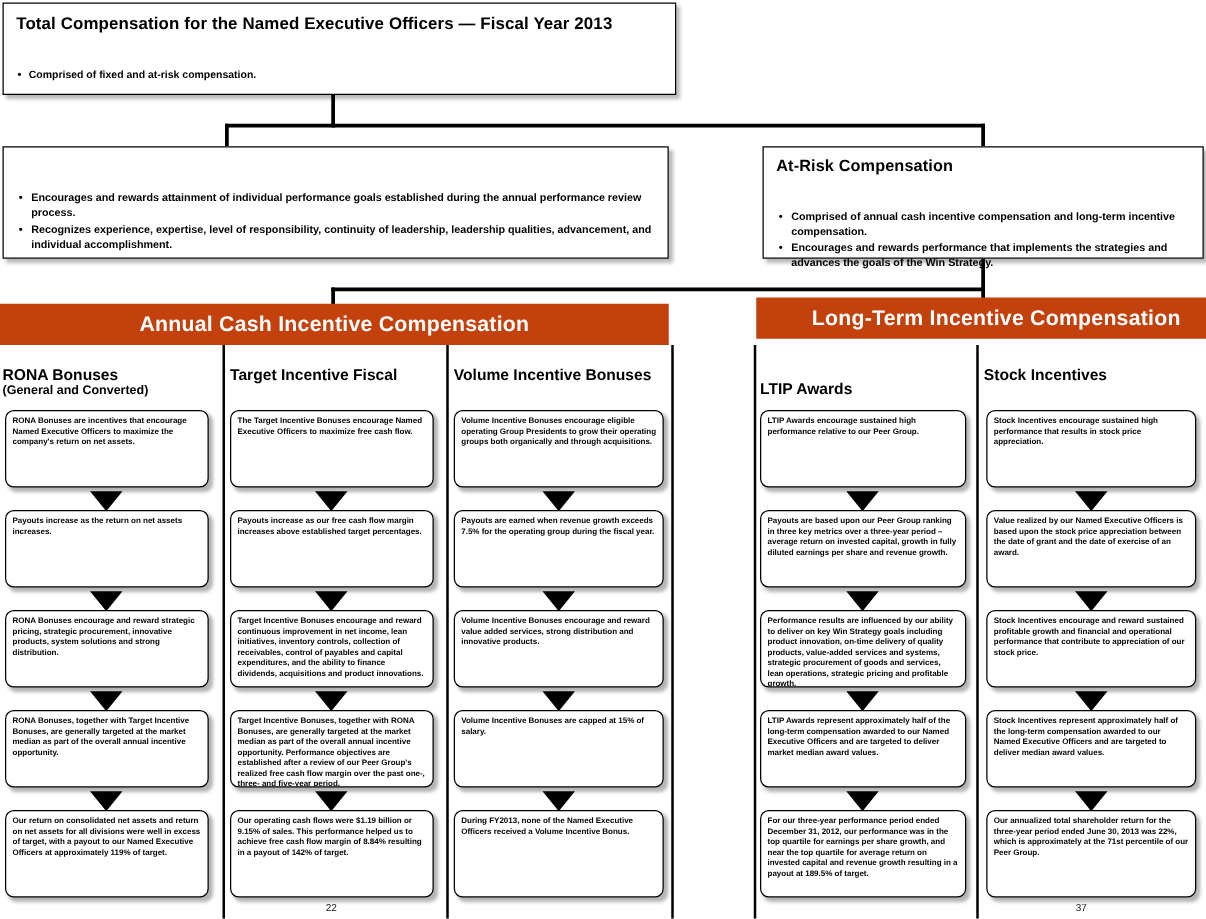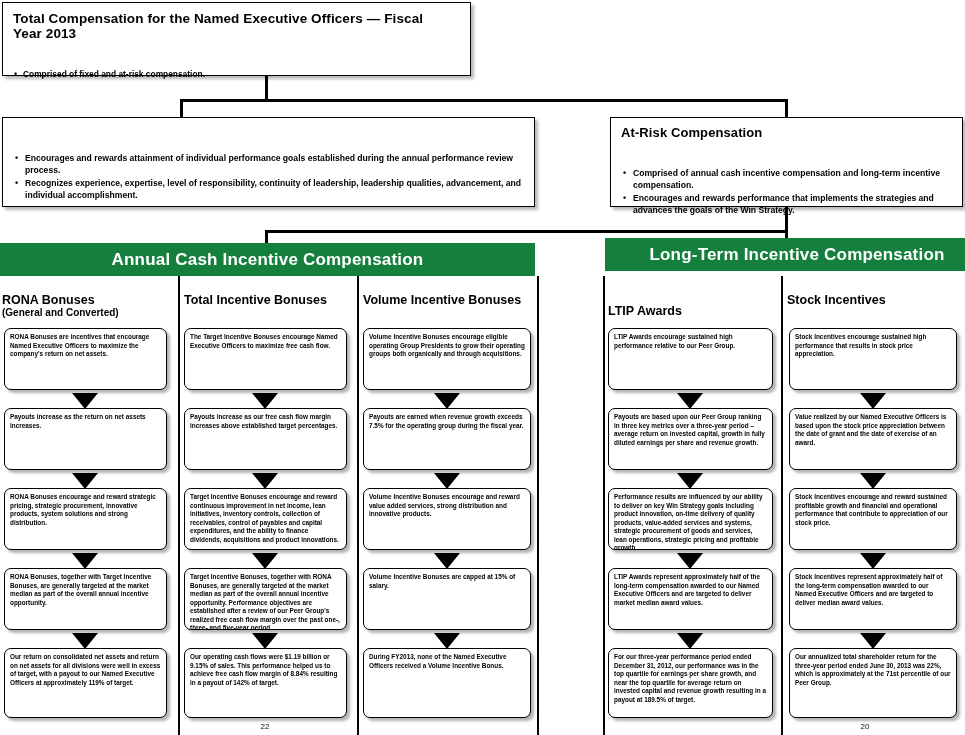--- a/index.html
+++ b/index.html
@@ -39,36 +39,36 @@
   }
   ul.bullets li::before {
     content: "\2022";
     position: absolute;
     left: 2px;
     top: -1px;
     font-size: 9px;
   }
 
   
-  #top-box { left: 2px; top: 2px; width: 469px; height: 74px; padding: 8px 24px 0 10px; }
+  #top-box { left: 2px; top: 2px; width: 539px; height: 74px; padding: 8px 24px 0 10px; }
   #top-box .box-title { font-size: 13.5px; }
   #top-box ul.bullets li { font-size: 8.4px; padding-left: 10px; }
   #top-box ul.bullets li::before { left: 1px; }
 
   
   #fixed-box { left: 2px; top: 117px; width: 533px; height: 90px; padding: 7px 10px 0 10px; }
   #atrisk-box { left: 610px; top: 117px; width: 353px; height: 90px; padding: 7px 10px 0 10px; }
 
   
   .conn { position: absolute; background: #000000; }
 
   
   .blackbar {
     position: absolute;
-    background: #15803d;
+    background: #c2410c;
     color: #ffffff;
     font-weight: bold;
     font-size: 17px;
     display: flex; align-items: center; justify-content: center;
     letter-spacing: .2px;
   }
   #bar-annual { left: 0px; top: 243px; width: 535px; height: 33px; }
   #bar-ltip   { left: 605px; top: 238px; width: 384px; height: 33px; }
 
   
@@ -162,21 +162,21 @@
   <div class="divider" style="left:357px; top:276px; height:459px;"></div>
   <div class="divider" style="left:537px; top:276px; height:459px;"></div>
   <div class="divider" style="left:603px; top:276px; height:459px;"></div>
   <div class="divider" style="left:781px; top:276px; height:459px;"></div>
 
   <div class="colhead" style="left:2px; top:293px; width:170px;">
     <span>RONA Bonuses</span>
     <span class="sub">(General and Converted)</span>
   </div>
   <div class="colhead" style="left:184px; top:293px; width:170px;">
-    <span>Total Incentive Bonuses</span>
+    <span>Target Incentive Fiscal</span>
   </div>
   <div class="colhead" style="left:363px; top:293px; width:172px;">
     <span>Volume Incentive Bonuses</span>
   </div>
   <div class="colhead" style="left:608px; top:304px; width:170px;">
     <span>LTIP Awards</span>
   </div>
   <div class="colhead" style="left:787px; top:293px; width:172px;">
     <span>Stock Incentives</span>
   </div>
@@ -225,15 +225,15 @@
   <div class="arrow" style="left:860px; top:393px;"></div>
   <div class="flowbox" style="left:789px; top:408px; width:168px; height:62px;">Value realized by our Named Executive Officers is based upon the stock price appreciation between the date of grant and the date of exercise of an award.</div>
   <div class="arrow" style="left:860px; top:473px;"></div>
   <div class="flowbox" style="left:789px; top:488px; width:168px; height:62px;">Stock Incentives encourage and reward sustained profitable growth and financial and operational performance that contribute to appreciation of our stock price.</div>
   <div class="arrow" style="left:860px; top:553px;"></div>
   <div class="flowbox" style="left:789px; top:568px; width:168px; height:62px;">Stock Incentives represent approximately half of the long-term compensation awarded to our Named Executive Officers and are targeted to deliver median award values.</div>
   <div class="arrow" style="left:860px; top:633px;"></div>
   <div class="flowbox" style="left:789px; top:648px; width:168px; height:70px;">Our annualized total shareholder return for the three-year period ended June 30, 2013 was 22%, which is approximately at the 71st percentile of our Peer Group.</div>
 
   <div class="pagenum" style="left:245px; top:722px; width:40px;">22</div>
-  <div class="pagenum" style="left:845px; top:722px; width:40px;">20</div>
+  <div class="pagenum" style="left:845px; top:722px; width:40px;">37</div>
 
 </div>
 
 </body></html>

